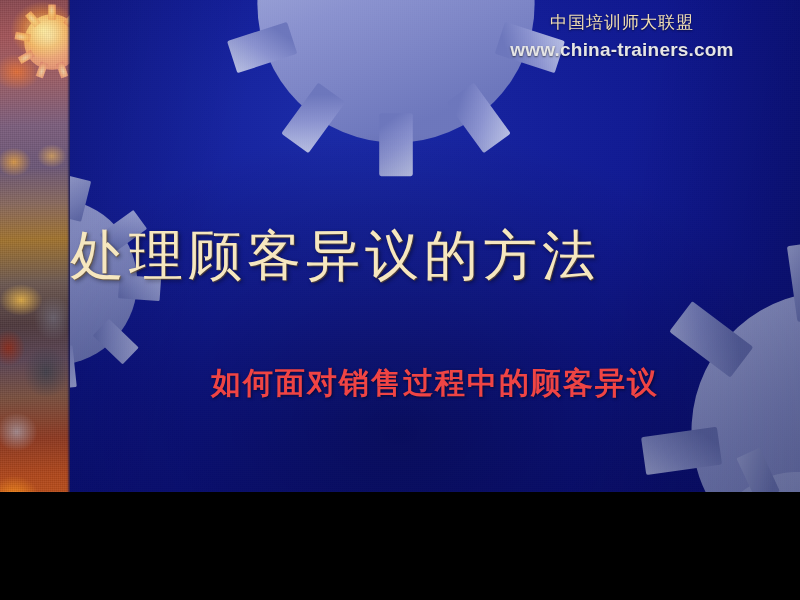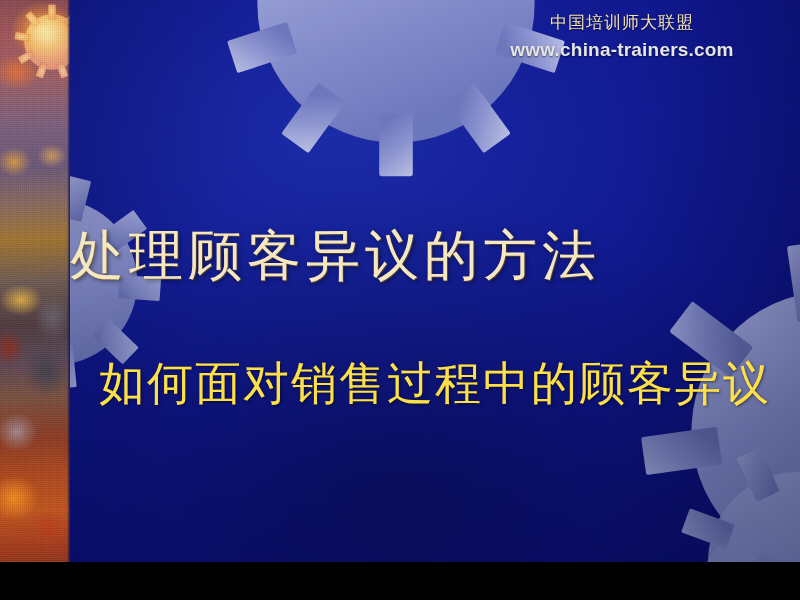--- a/index.html
+++ b/index.html
@@ -4,21 +4,21 @@
 <title>Slide</title>
 <style>
   html, body {
     margin: 0;
     padding: 0;
     background: #000;
   }
   #slide {
     position: relative;
     width: 800px;
-    height: 562px;
+    height: 492px;
     overflow: hidden;
     background: #0a0f80;
     font-family: "Liberation Sans", "DejaVu Sans", sans-serif;
     user-select: none;
   }
 
   
   .bg-base {
     position: absolute;
     inset: 0;
@@ -158,24 +158,24 @@
     white-space: nowrap;
   }
   .subtitle-block {
     position: absolute;
     left: 70px;
     right: 0;
     top: 360px;
     text-align: center;
   }
   .subtitle {
-    color: #fde047;
-    font-size: 46px;
+    color: #ef4444;
+    font-size: 30px;
     line-height: 46px;
-    font-weight: 400;
+    font-weight: 700;
     letter-spacing: 2px;
     text-shadow: 1px 1px 3px rgba(0,0,0,.5);
     white-space: nowrap;
   }
 </style>
 </head>
 <body>
 
 <div id="slide">
 

